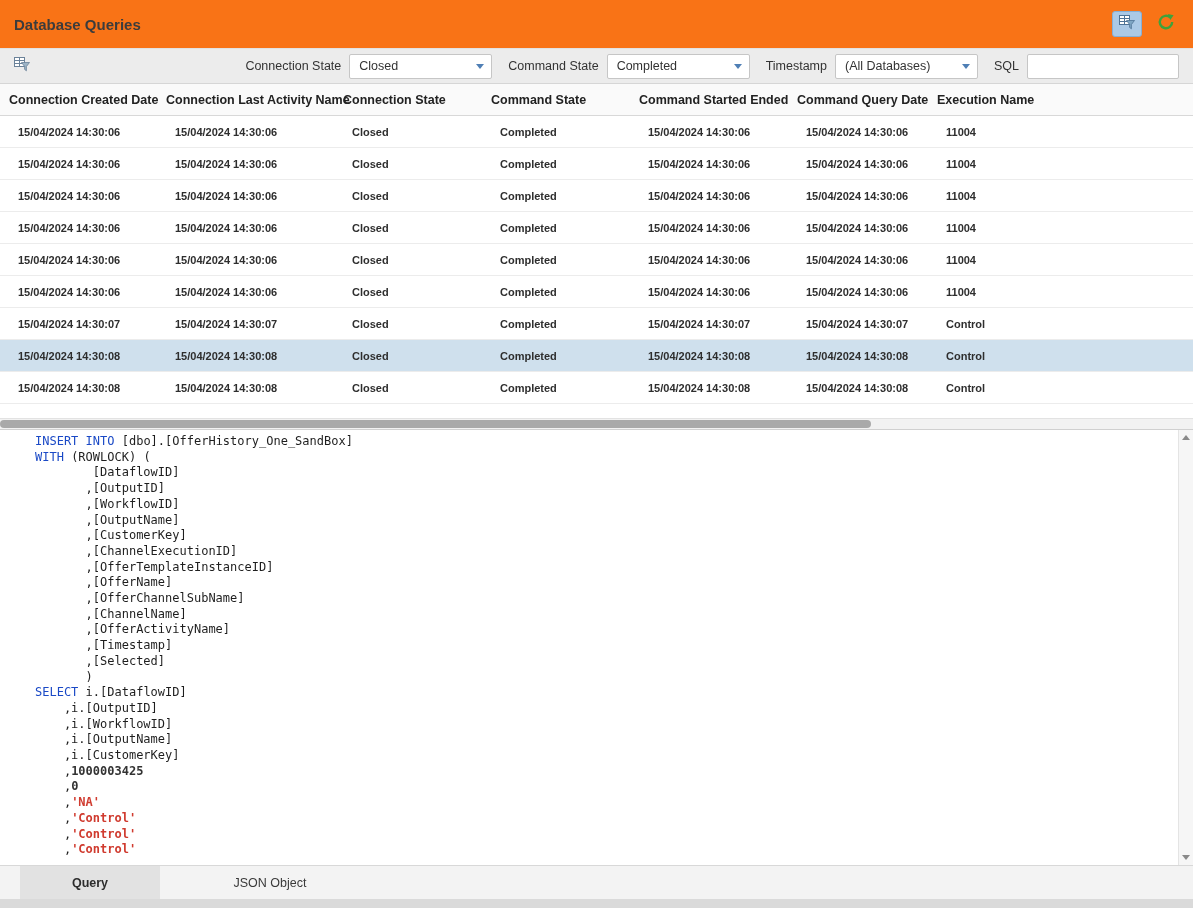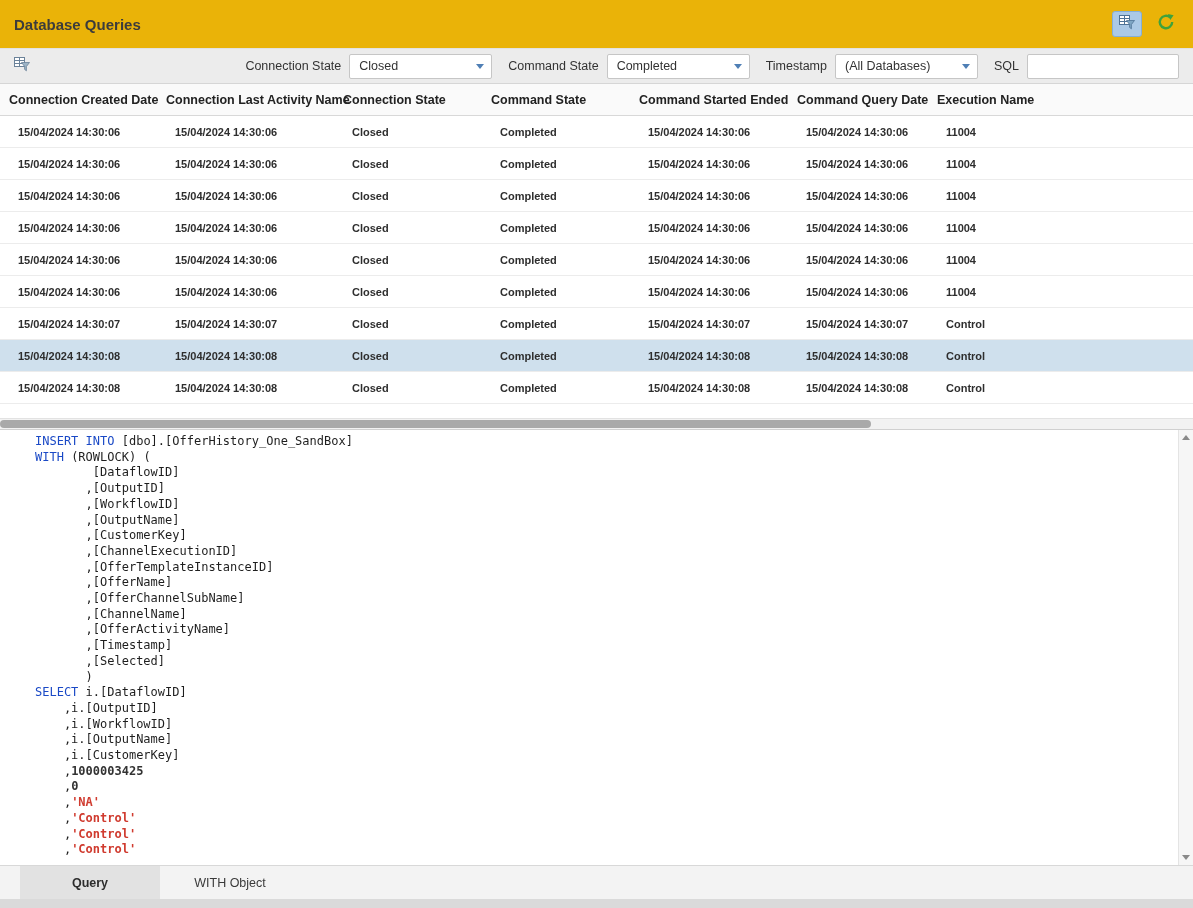--- a/index.html
+++ b/index.html
@@ -1,19 +1,19 @@
 <!DOCTYPE html>
 <html><head>
 <meta charset="utf-8">
 <style>
   * { box-sizing: border-box; margin: 0; padding: 0; }
   html,body { width:1193px; height:908px; }
   body { font-family:"Liberation Sans", sans-serif; background:#f0efef; overflow:hidden; }
 
-  .app { width:1193px; height:908px; display:flex; flex-direction:column; background:#eab308; }
+  .app { width:1193px; height:908px; display:flex; flex-direction:column; background:#f97316; }
 
   
   .hdr { flex:0 0 48px; display:flex; align-items:center; justify-content:space-between; padding:0 12px 0 14px; }
   .title { font-size:15px; font-weight:bold; color:#3c3c3c; }
   .hdr-actions { display:flex; align-items:center; gap:9px; }
   .icon-btn { width:30px; height:26px; display:flex; align-items:center; justify-content:center;
               border:1px solid transparent; background:transparent; border-radius:3px; cursor:pointer; }
   .icon-btn.active { background:#abc9e6; border-color:#85afd6; }
 
   
@@ -55,21 +55,21 @@
   .vscroll { position:absolute; top:0; right:0; width:15px; height:100%; background:#f6f6f6;
              border-left:1px solid #e4e4e4; display:flex; flex-direction:column;
              justify-content:space-between; align-items:center; padding:5px 0; }
   .tri-up-sm   { width:0; height:0; border-left:4px solid transparent; border-right:4px solid transparent;
                  border-bottom:5px solid #8a8a8a; }
   .tri-down-sm { width:0; height:0; border-left:4px solid transparent; border-right:4px solid transparent;
                  border-top:5px solid #8a8a8a; }
 
   
   .tabbar { flex:0 0 34px; background:#f3f3f3; border-top:1px solid #d8d8d8; display:flex;
-            align-items:stretch; padding-left:20px; }
+            align-items:stretch; padding-left:20px;gap:40px; }
   .tab { width:140px; display:flex; align-items:center; justify-content:center; font-size:12.5px;
          color:#3a3a3a; cursor:pointer; }
   .tab.active { background:#e2e2e2; font-weight:bold; color:#2d2d2d; }
   .footer-strip { flex:0 0 9px; background:#dadada; }
 </style>
 </head>
 <body>
 
 <div class="app">
 
@@ -231,17 +231,17 @@
   <div class="sqlpane">
     <pre id="sql"><div class="sline"><span class="kw">INSERT INTO</span><span class="pl"> [dbo].[OfferHistory_One_SandBox]</span></div><div class="sline"><span class="kw">WITH</span><span class="pl"> (ROWLOCK) (</span></div><div class="sline"><span class="pl">        [DataflowID]</span></div><div class="sline"><span class="pl">       ,[OutputID]</span></div><div class="sline"><span class="pl">       ,[WorkflowID]</span></div><div class="sline"><span class="pl">       ,[OutputName]</span></div><div class="sline"><span class="pl">       ,[CustomerKey]</span></div><div class="sline"><span class="pl">       ,[ChannelExecutionID]</span></div><div class="sline"><span class="pl">       ,[OfferTemplateInstanceID]</span></div><div class="sline"><span class="pl">       ,[OfferName]</span></div><div class="sline"><span class="pl">       ,[OfferChannelSubName]</span></div><div class="sline"><span class="pl">       ,[ChannelName]</span></div><div class="sline"><span class="pl">       ,[OfferActivityName]</span></div><div class="sline"><span class="pl">       ,[Timestamp]</span></div><div class="sline"><span class="pl">       ,[Selected]</span></div><div class="sline"><span class="pl">       )</span></div><div class="sline"><span class="kw">SELECT</span><span class="pl"> i.[DataflowID]</span></div><div class="sline"><span class="pl">    ,i.[OutputID]</span></div><div class="sline"><span class="pl">    ,i.[WorkflowID]</span></div><div class="sline"><span class="pl">    ,i.[OutputName]</span></div><div class="sline"><span class="pl">    ,i.[CustomerKey]</span></div><div class="sline"><span class="pl">    ,</span><span class="num">1000003425</span></div><div class="sline"><span class="pl">    ,</span><span class="num">0</span></div><div class="sline"><span class="pl">    ,</span><span class="str">'NA'</span></div><div class="sline"><span class="pl">    ,</span><span class="str">'Control'</span></div><div class="sline"><span class="pl">    ,</span><span class="str">'Control'</span></div><div class="sline"><span class="pl">    ,</span><span class="str">'Control'</span></div></pre>
     <div class="vscroll">
       <span class="tri-up-sm"></span>
       <span class="tri-down-sm"></span>
     </div>
   </div>
 
   <div class="tabbar">
     <div class="tab active">Query</div>
-    <div class="tab">WITH Object</div>
+    <div class="tab">JSON Object</div>
   </div>
   <div class="footer-strip"></div>
 
 </div>
 
 </body></html>

